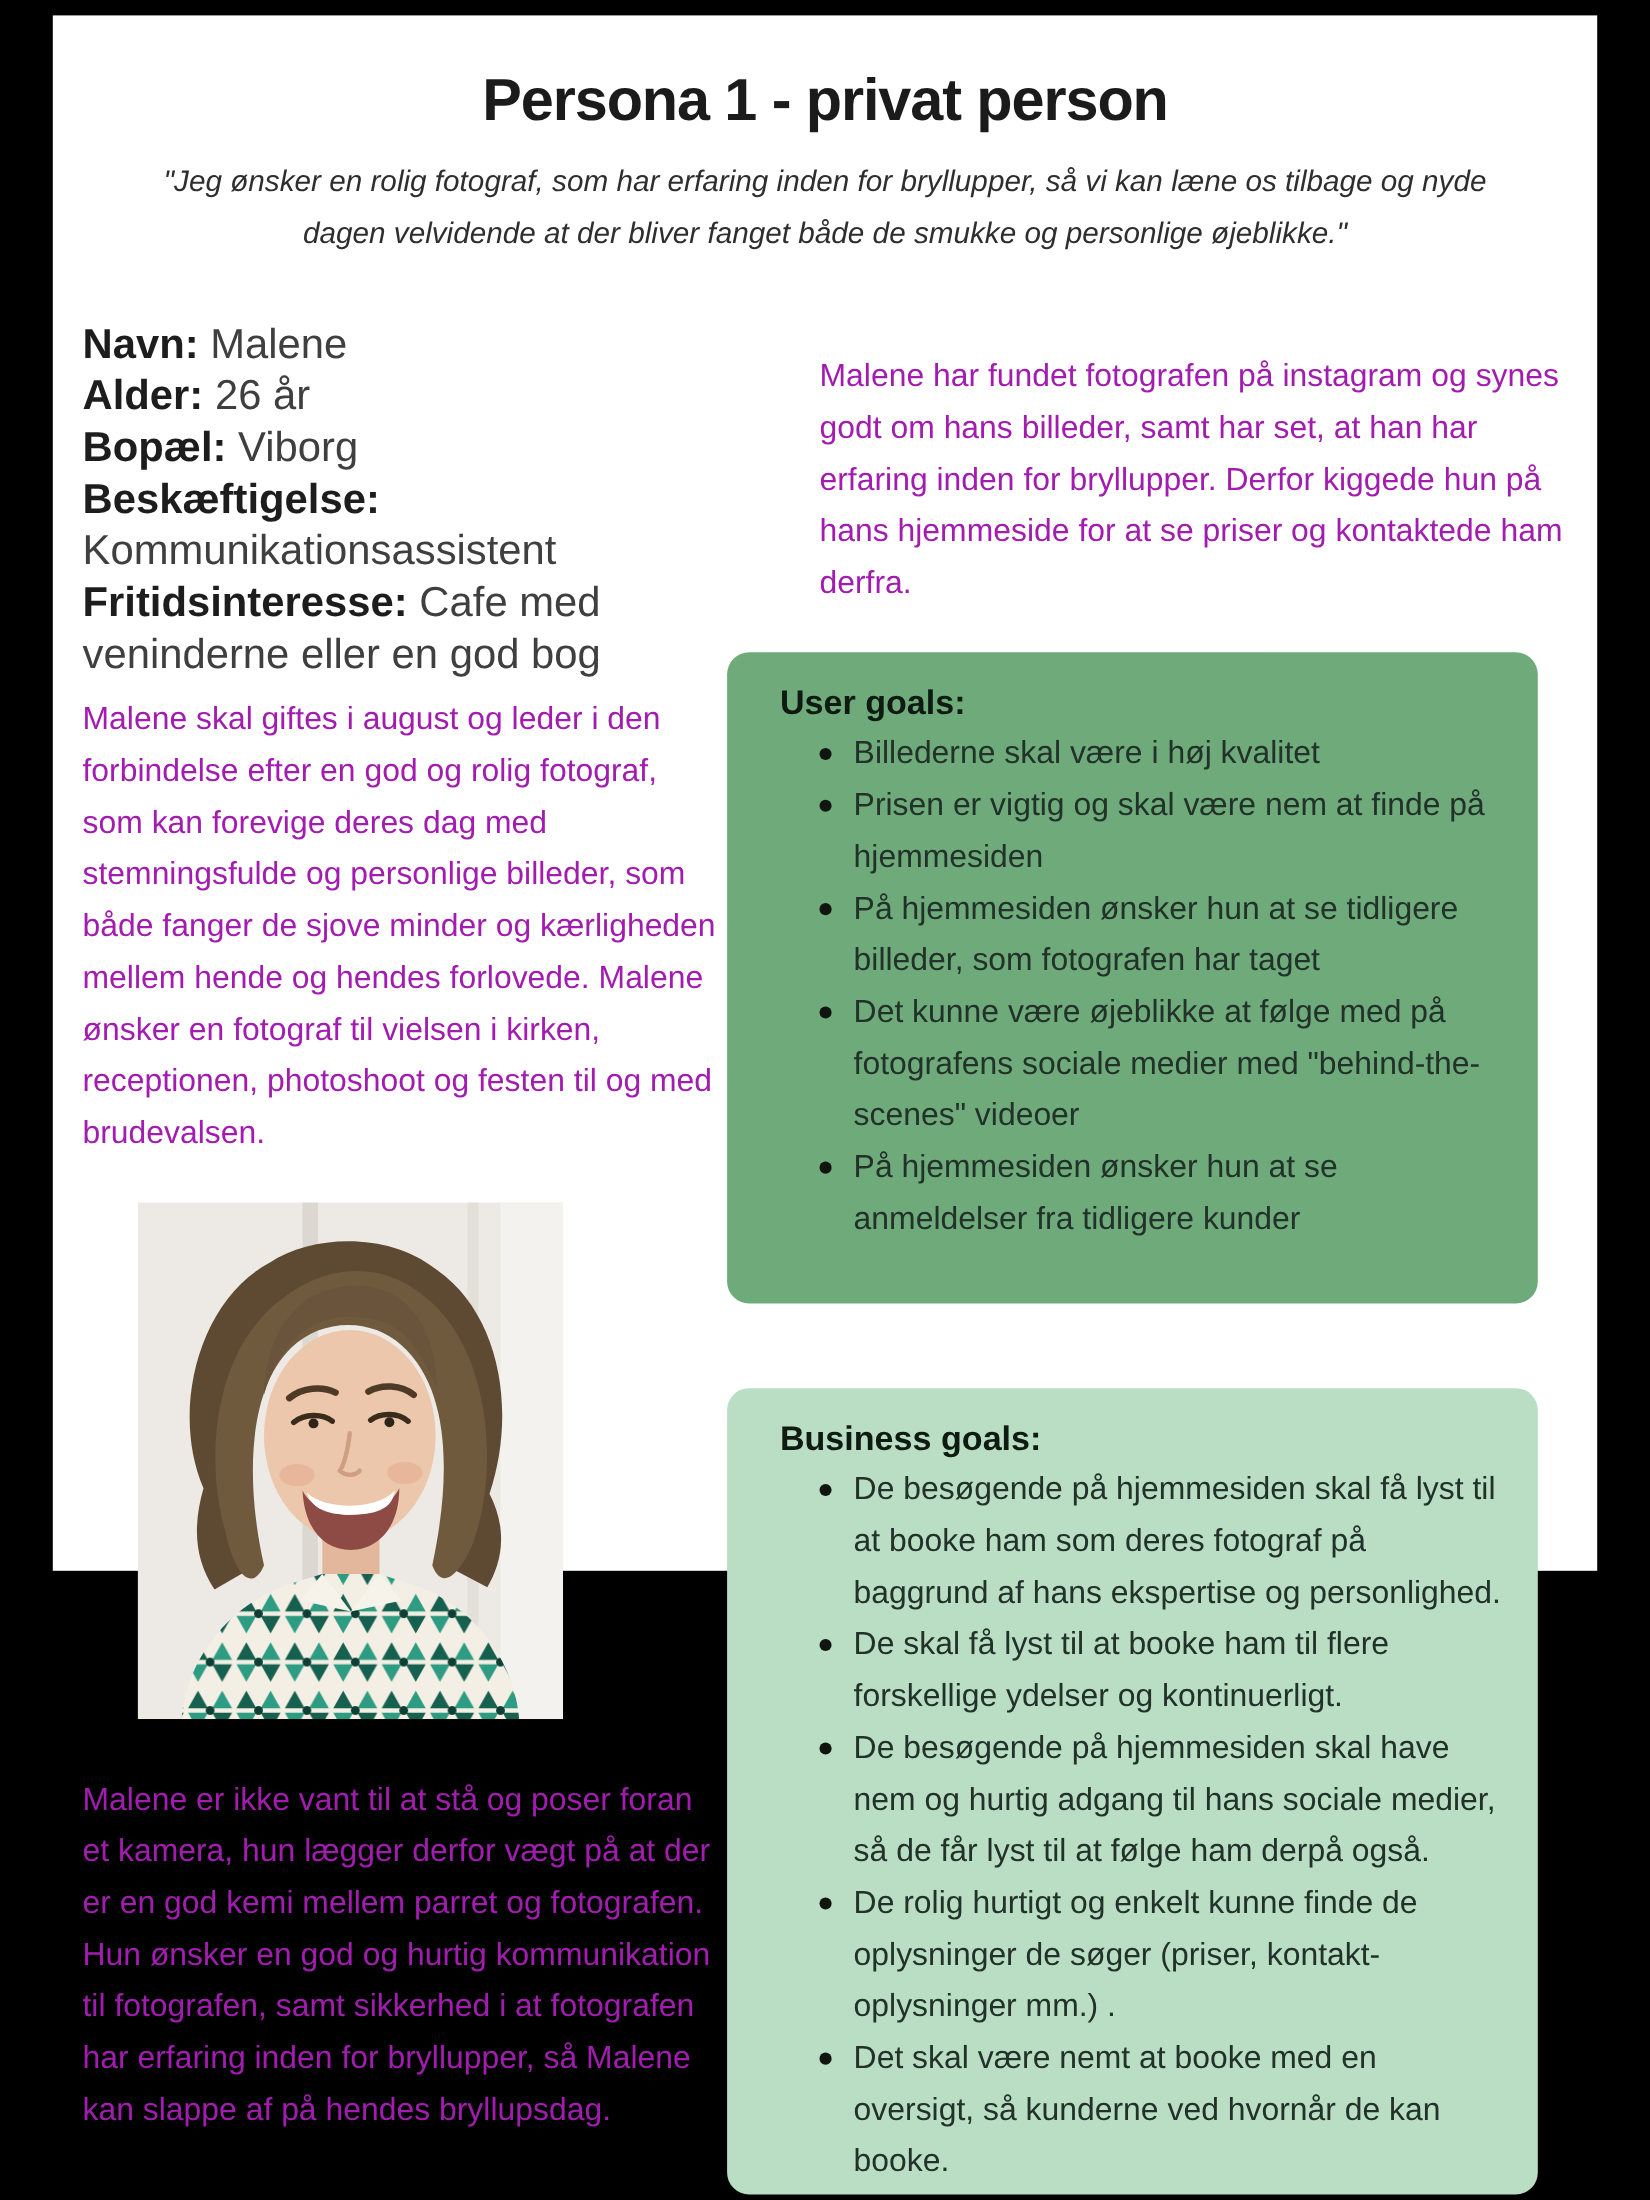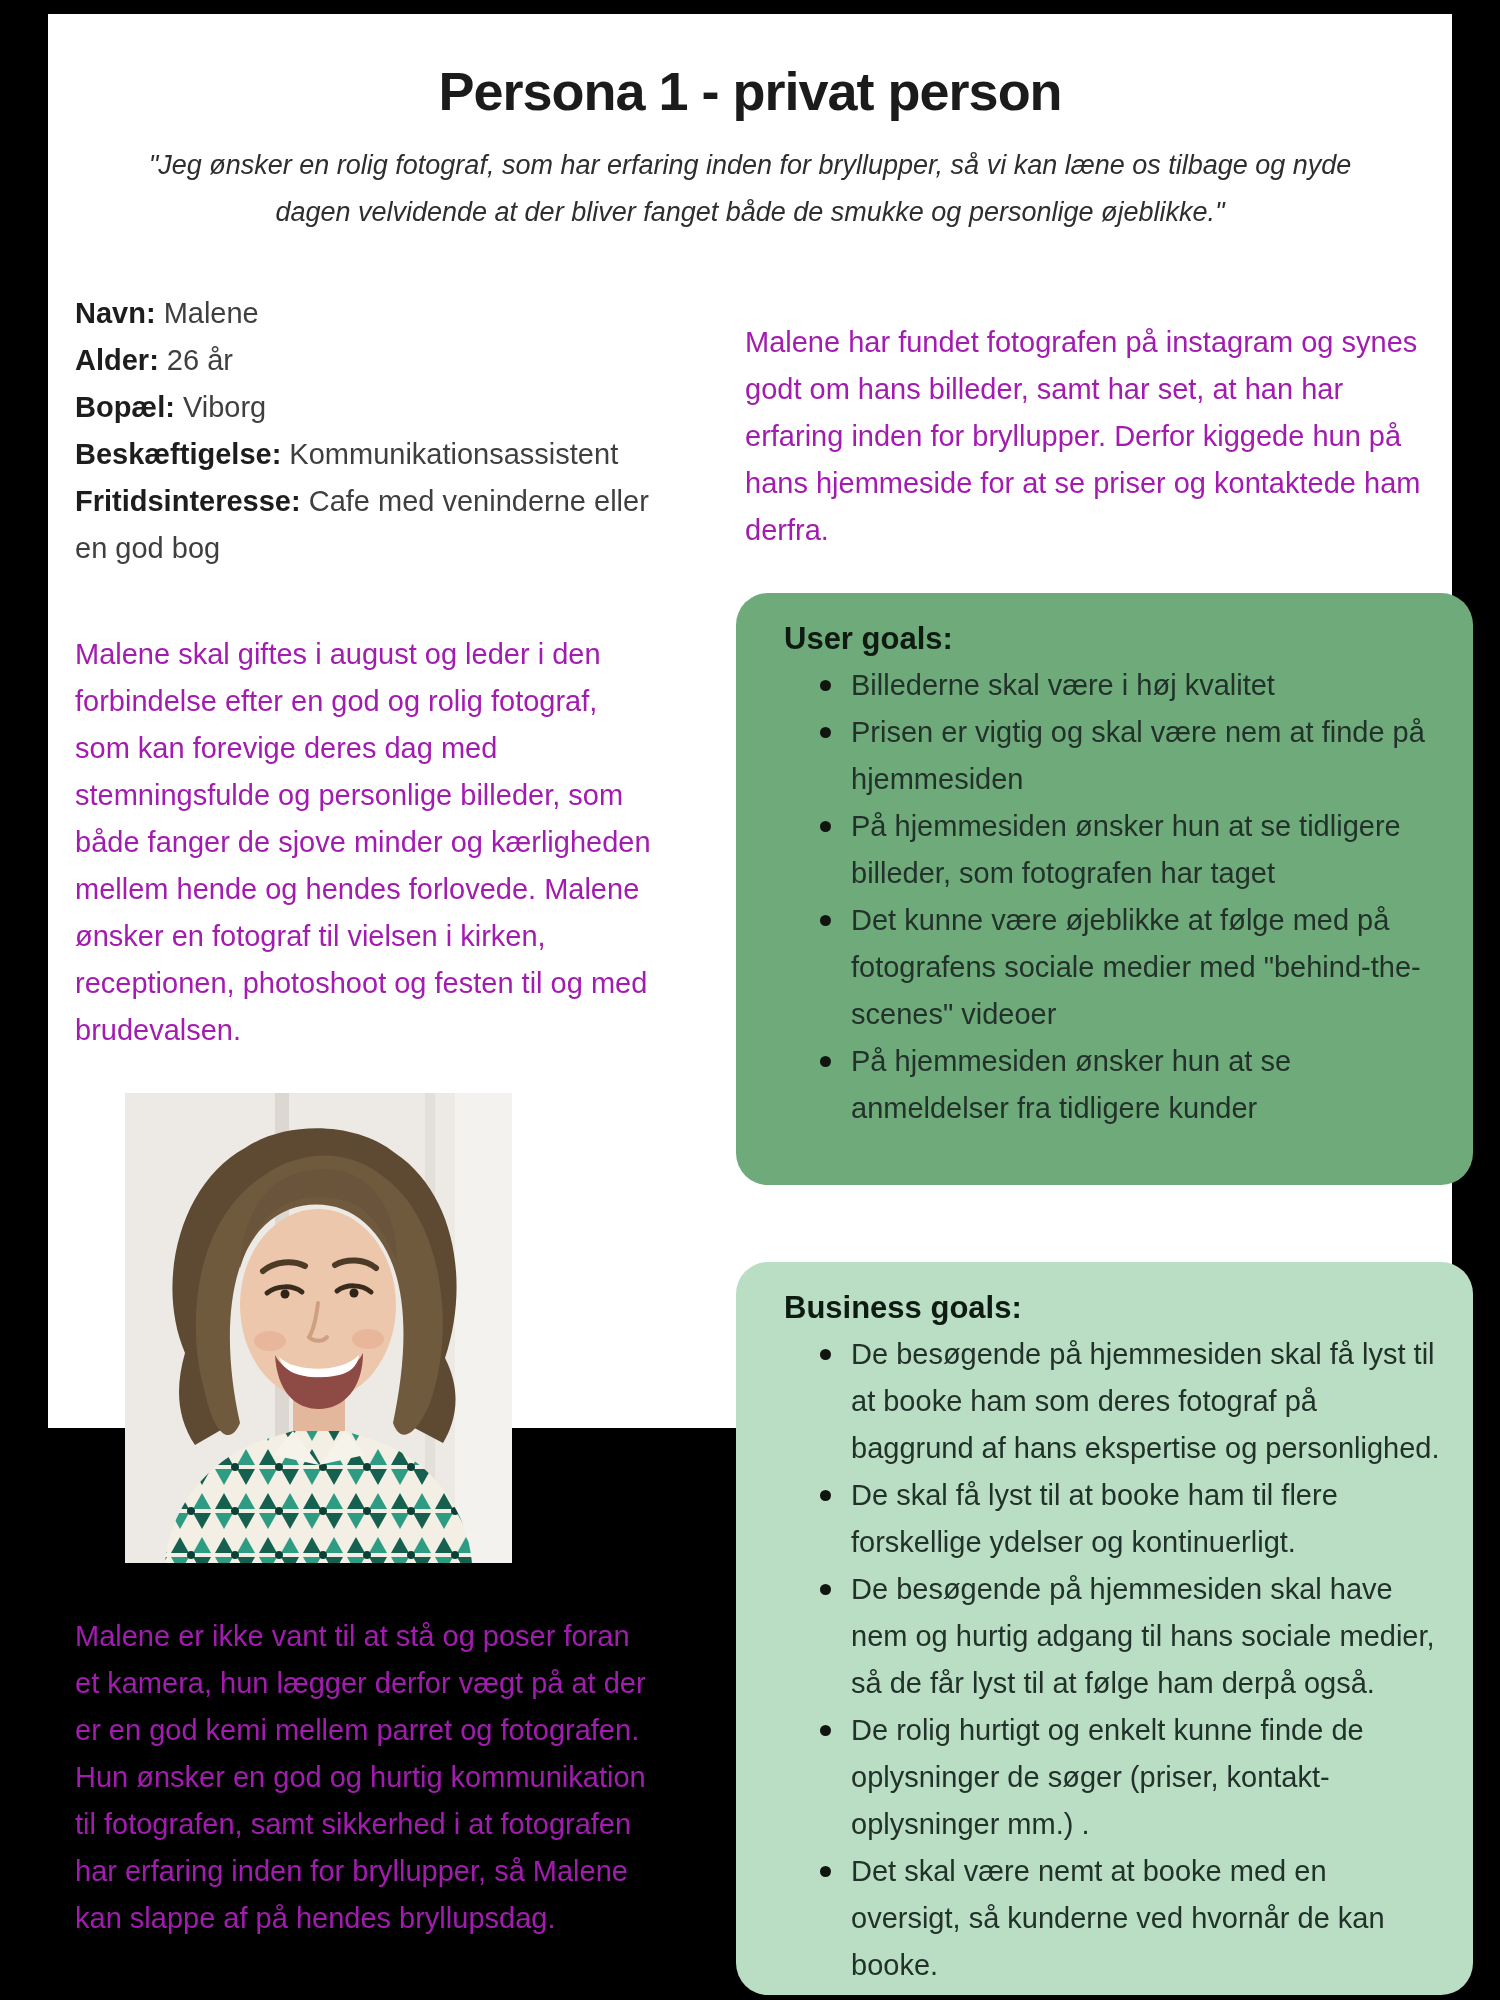--- a/index.html
+++ b/index.html
@@ -30,42 +30,42 @@
     left: 0; right: 0; top: 128px;
     text-align: center;
     font-style: italic;
     font-size: 27px;
     line-height: 47px;
     color: #2e2e2e;
   }
   .details {
     position: absolute;
     left: 27px; top: 276px; width: 585px;
-    font-size: 29px; line-height: 47px;
+    font-size: 38px; line-height: 47px;
     color: #3f3f3f;
   }
   .details .lbl { font-weight: 700; color: #1d1d1d; }
   .para {
     position: absolute;
     font-size: 29px; line-height: 47px;
     color: #a21caf;
   }
   .para-found   { left: 697px; top: 276px; width: 700px; }
   .para-wedding { left: 27px;  top: 588px; width: 580px; }
   .para-camera  { left: 27px;  top: 1570px; width: 580px; }
   .photo {
     position: absolute;
     left: 77px; top: 1079px;
     width: 387px; height: 470px;
     overflow: hidden;
   }
   .goal-box {
     position: absolute;
-    left: 688px; width: 737px;
-    border-radius: 32px;
+    left: 613px; width: 737px;
+    border-radius: 20px;
     box-sizing: border-box;
     padding: 22px 30px 0 48px;
   }
   .box-user     { top: 579px;  height: 592px; background: var(--user-goals-bg, #6fab7a); }
   .box-business { top: 1248px; height: 733px; background: var(--business-goals-bg, #b9dec3); }
   .goal-heading {
     font-size: 31px;
     font-weight: 700;
     color: #0e1a12;
     line-height: 47px;

